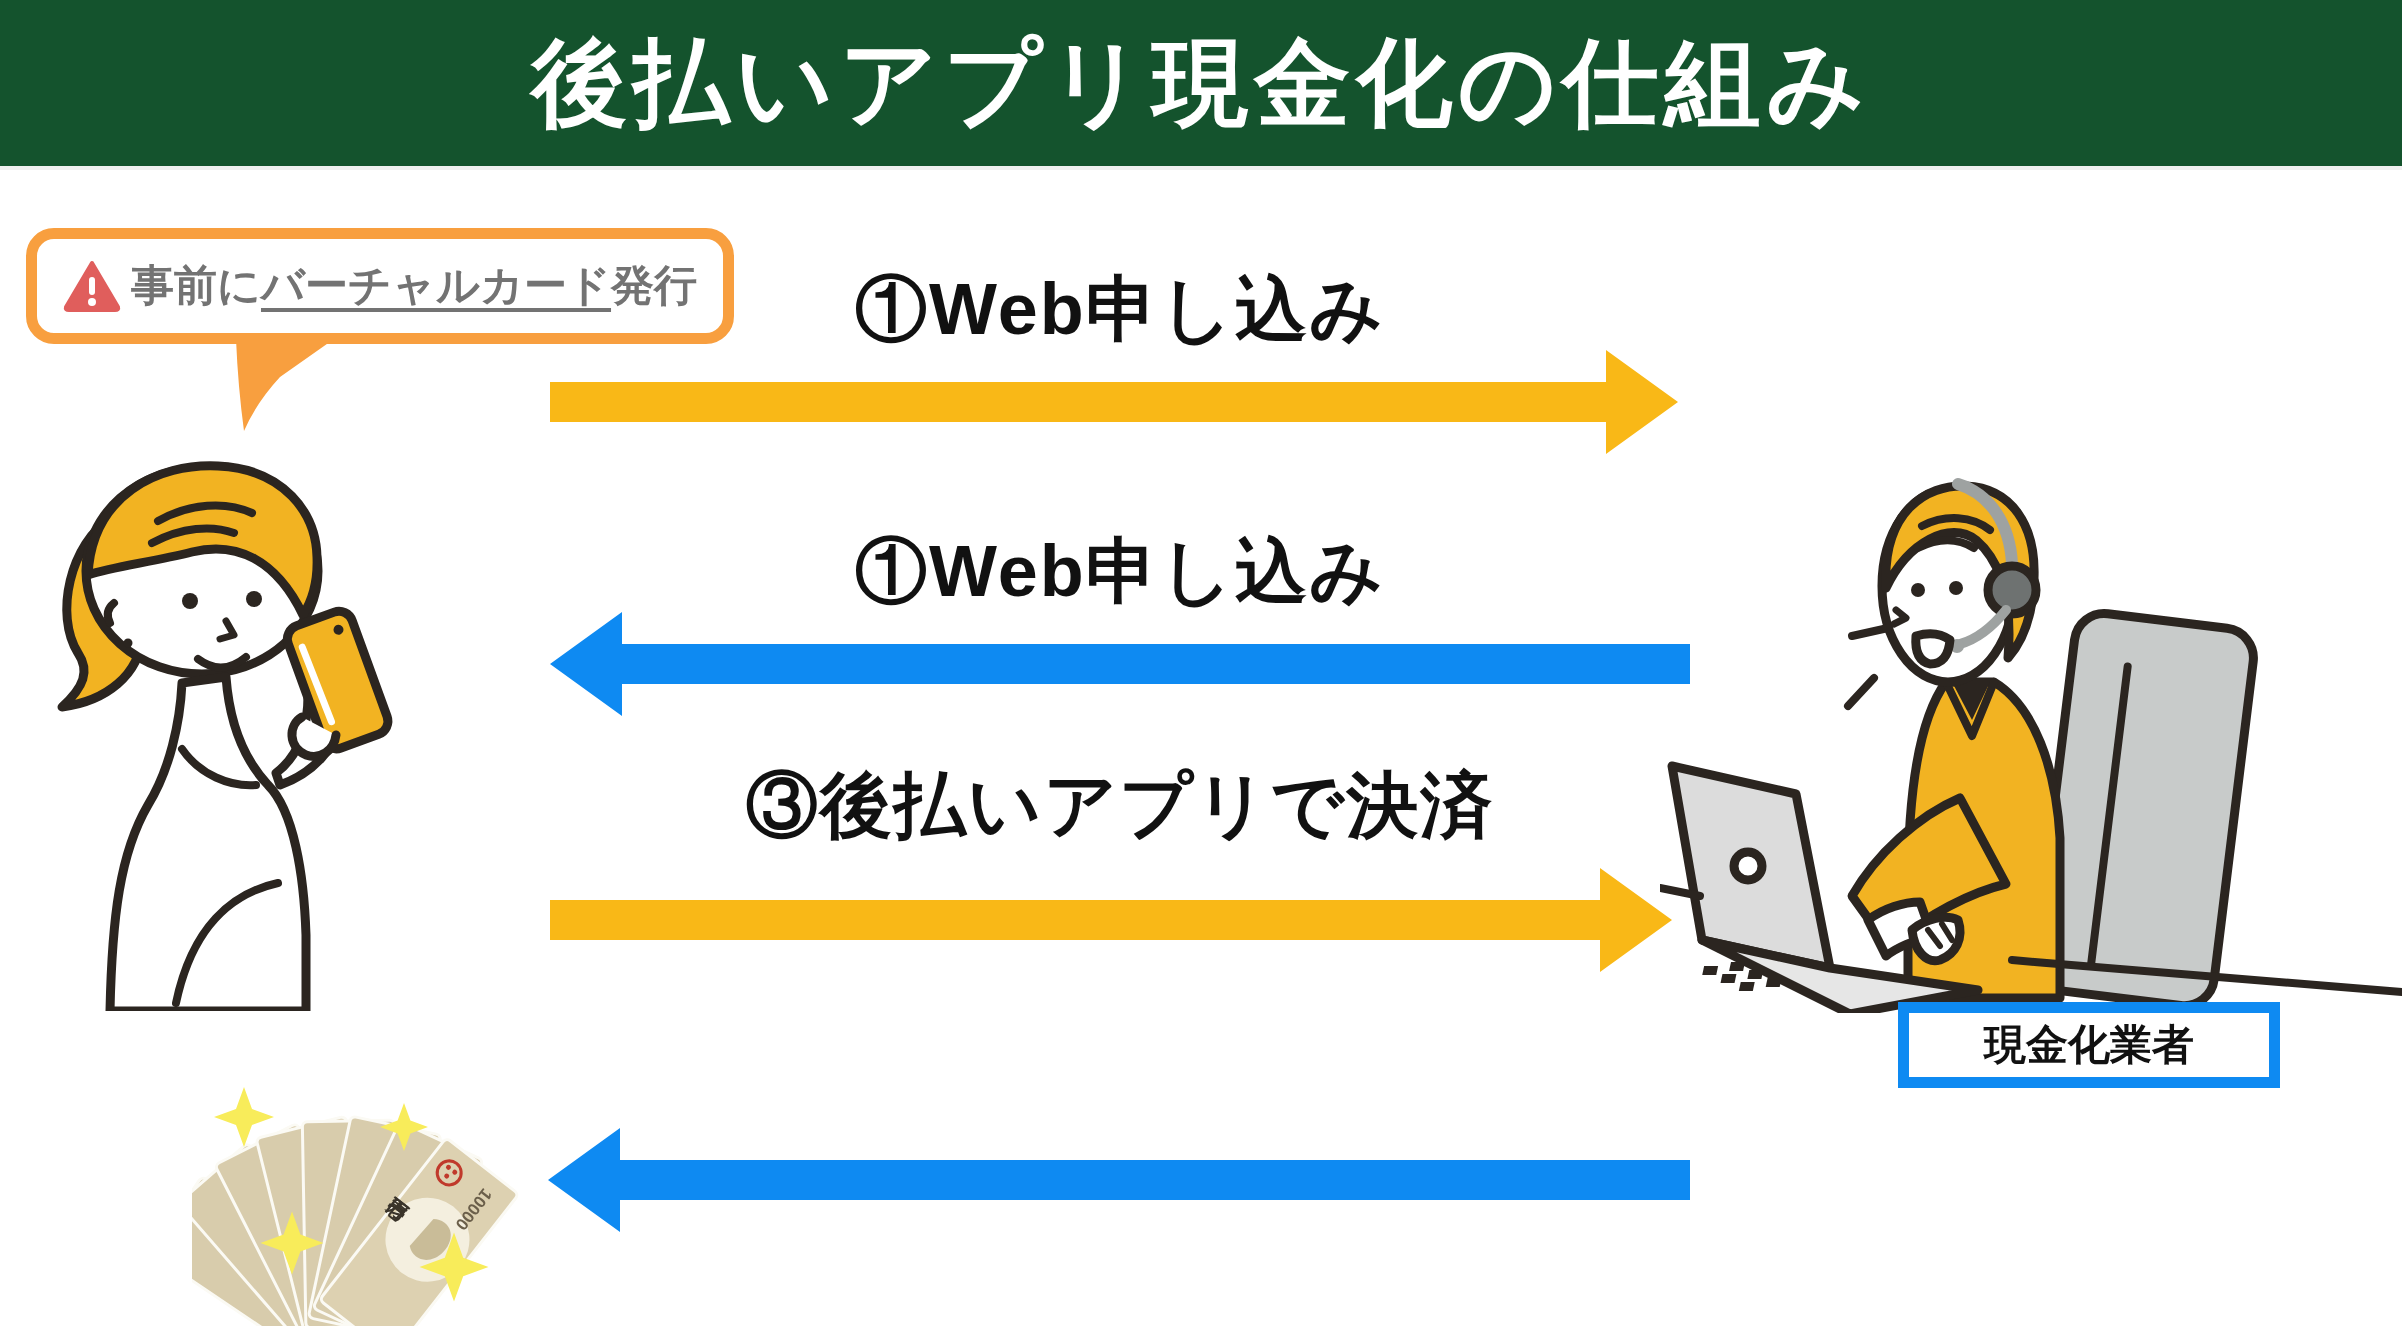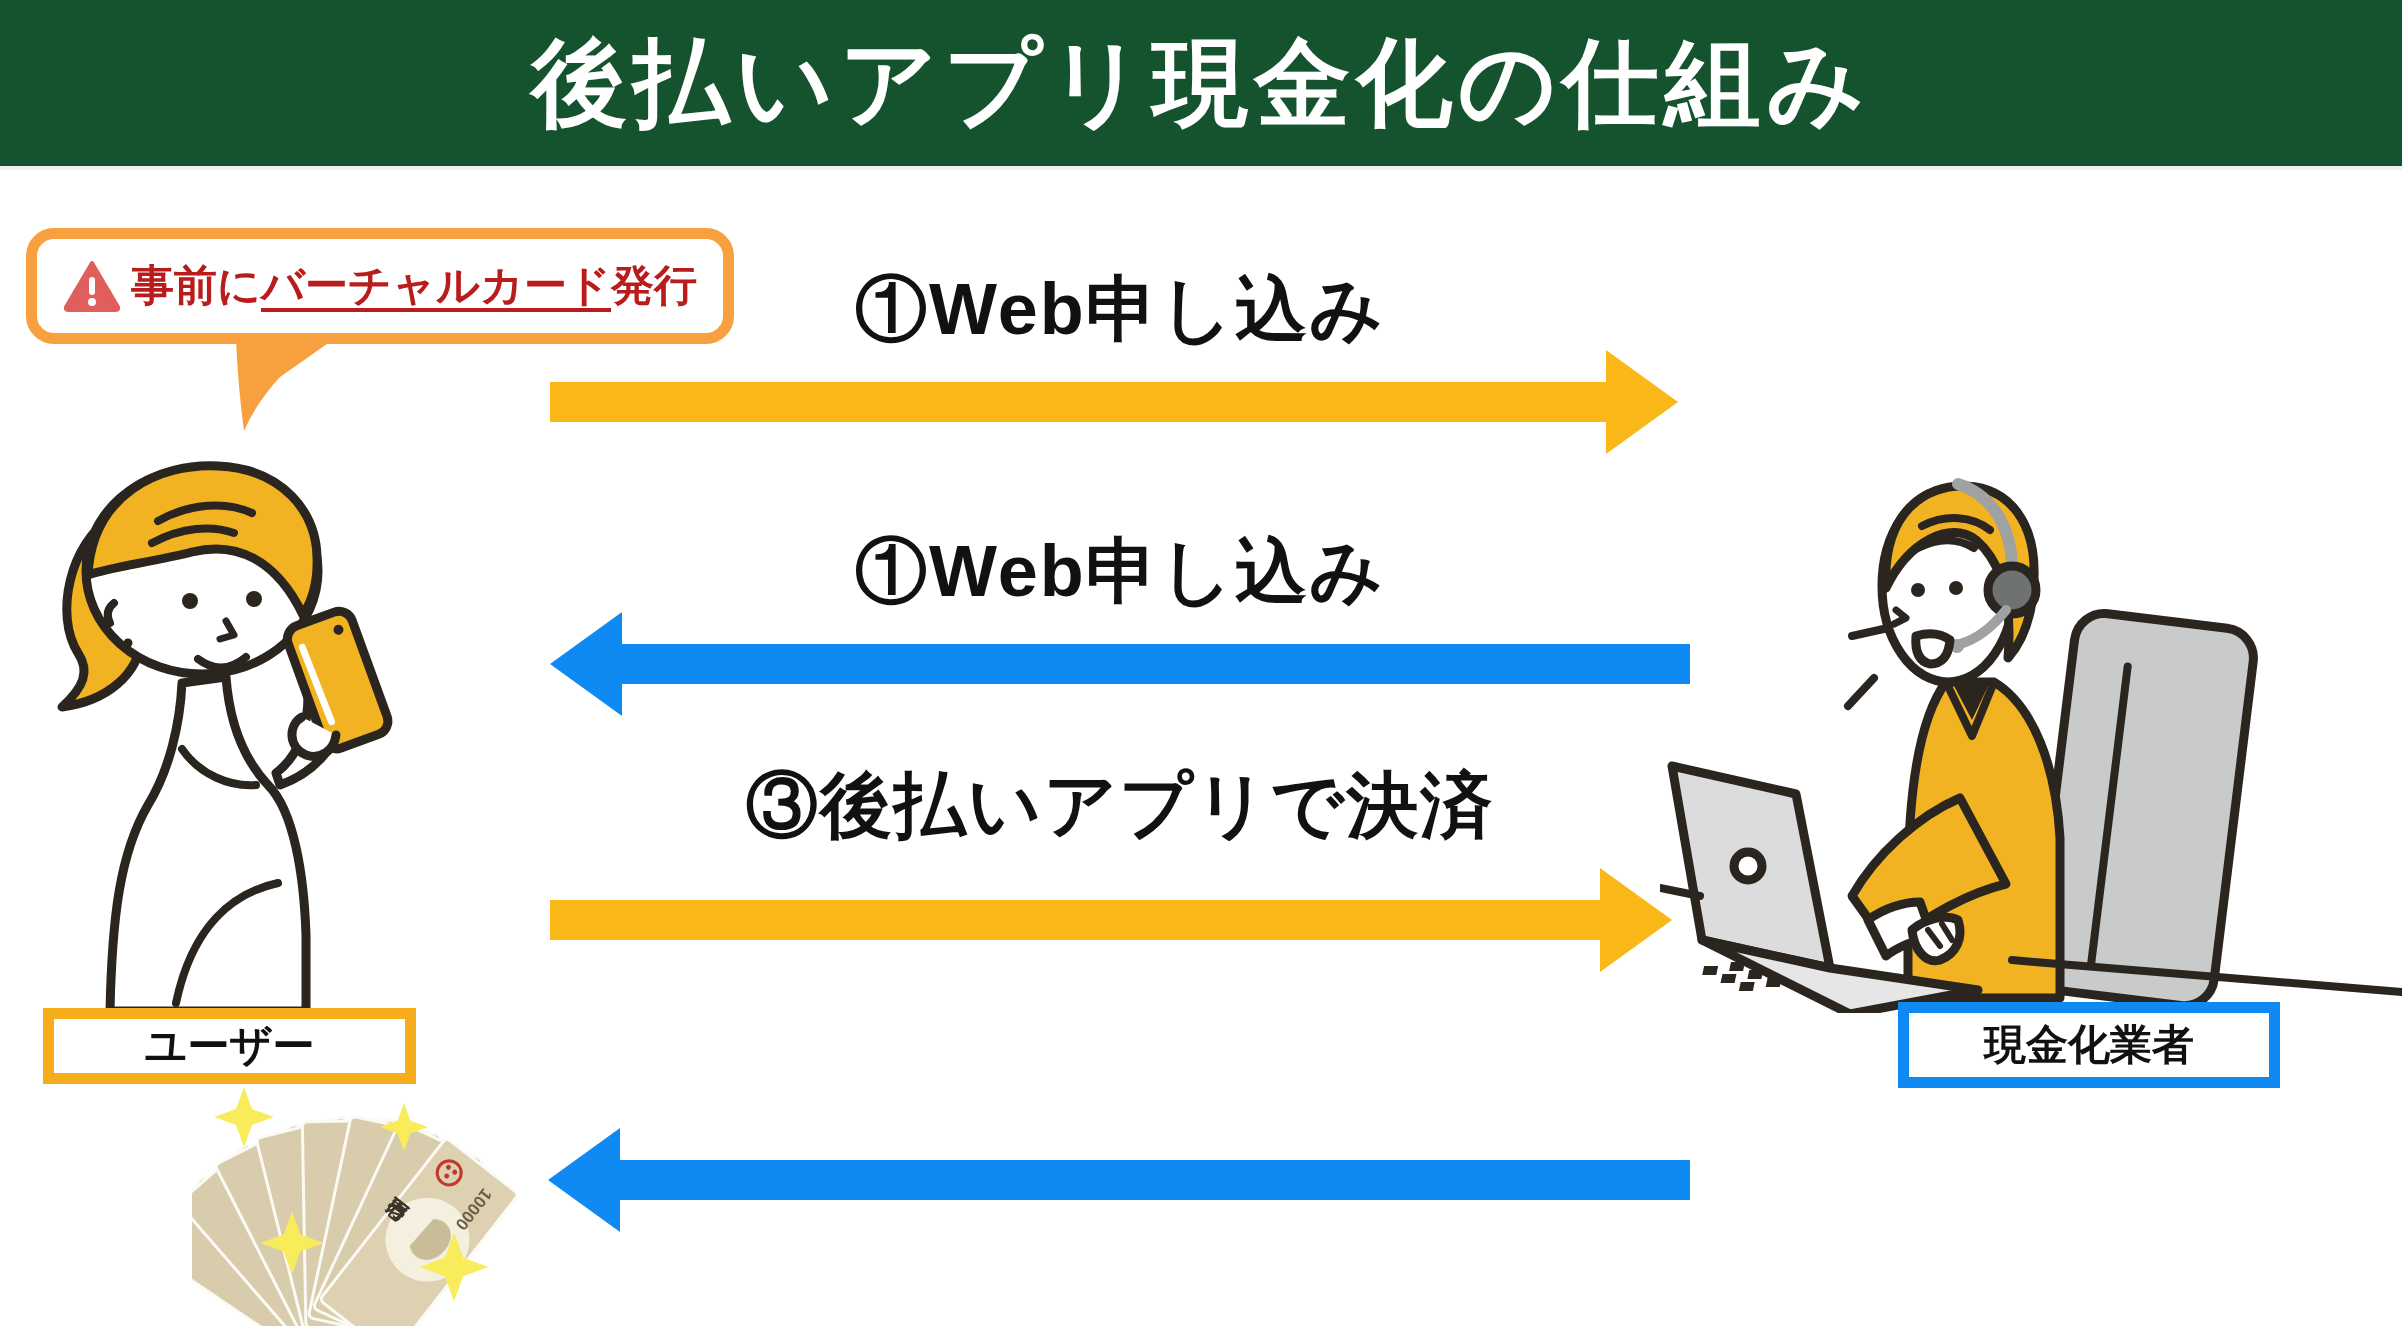--- a/index.html
+++ b/index.html
@@ -15,21 +15,21 @@
   }
   .banner h1{
     margin:0;color:#ffffff;font-size:96px;font-weight:600;letter-spacing:6px;line-height:1;
   }
   
   .callout{
     position:absolute;left:26px;top:228px;width:708px;height:116px;z-index:6;
     background:#fff;border:11px solid #F89F3F;border-radius:28px;
     display:flex;align-items:center;justify-content:center;gap:10px;box-sizing:border-box;
   }
-  .callout .txt{font-size:43px;font-weight:800;color:#b91c1c;white-space:nowrap;}
+  .callout .txt{font-size:43px;font-weight:800;color:#737373;white-space:nowrap;}
   .callout .u{text-decoration:underline;text-underline-offset:8px;text-decoration-thickness:4px;}
   .callout-tail{position:absolute;left:228px;top:337px;z-index:5;}
   
   .step-label{
     position:absolute;left:550px;width:1140px;text-align:center;z-index:3;
     font-size:72px;font-weight:800;color:#111;letter-spacing:2px;white-space:nowrap;
   }
   .arrow{position:absolute;z-index:2;}
   
   .actor-box{
@@ -232,20 +232,17 @@
     </g>
 
     <g fill="#F8EC5A" stroke="none">
       <path transform="translate(52,42)" d="M0 -30 L8 -8 L30 0 L8 8 L0 30 L-8 8 L-30 0 L-8 -8 Z"></path>
       <path transform="translate(212,52) scale(0.8)" d="M0 -30 L8 -8 L30 0 L8 8 L0 30 L-8 8 L-30 0 L-8 -8 Z"></path>
       <path transform="translate(100,168) scale(1.05)" d="M0 -30 L8 -8 L30 0 L8 8 L0 30 L-8 8 L-30 0 L-8 -8 Z"></path>
       <path transform="translate(262,192) scale(1.15)" d="M0 -30 L8 -8 L30 0 L8 8 L0 30 L-8 8 L-30 0 L-8 -8 Z"></path>
     </g>
   </svg>
 
-  <div class="actor-box user">
-    <span>ユーザー</span>
-  </div>
   <div class="actor-box vendor">
     <span>現金化業者</span>
   </div>
 
 </div>
 
 </body></html>

